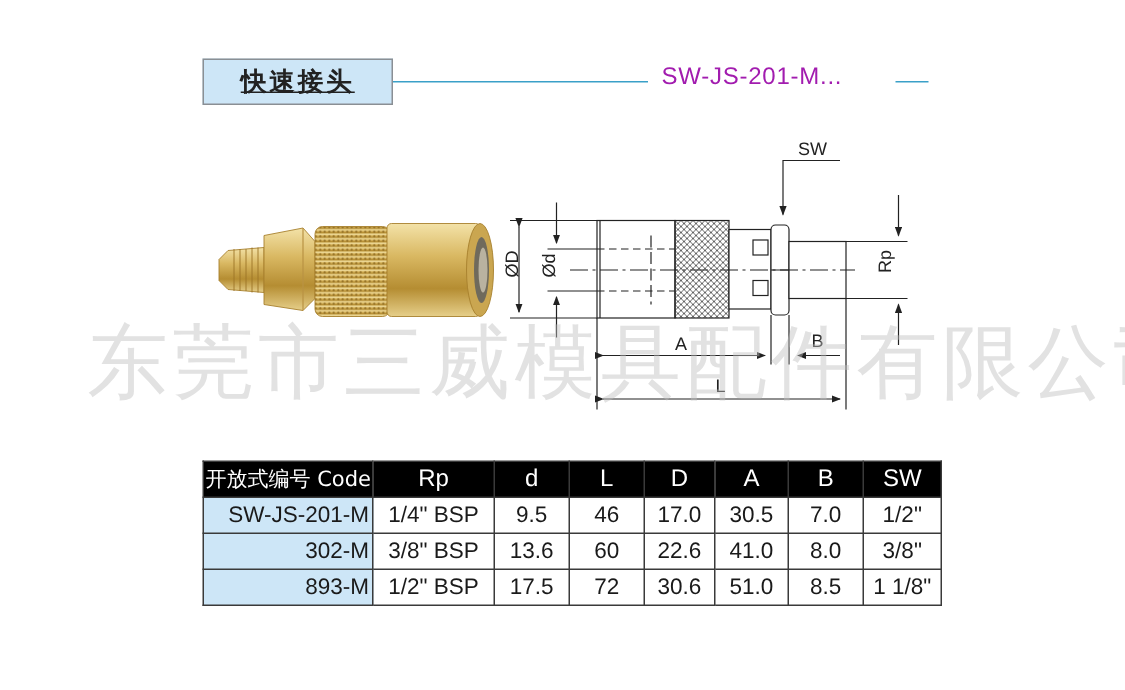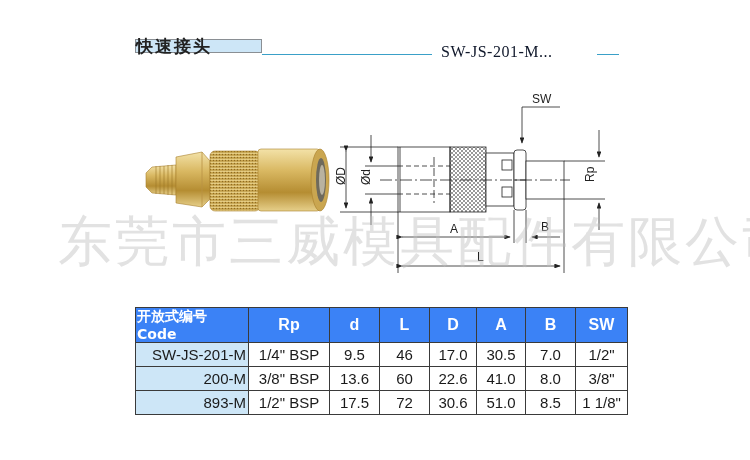--- a/index.html
+++ b/index.html
@@ -1,30 +1,30 @@
 <!DOCTYPE html>
 <html><head>
 <meta charset="utf-8">
 <style>
   html, body { margin:0; padding:0; background:#ffffff; }
   body { width:750px; height:460px; position:relative; overflow:hidden; font-family:"Liberation Sans", sans-serif; }
 
-  .title-box { position:absolute; left:135px; top:39px; width:127px; height:14px; background:#cde6f7; border:1px solid #8a8f94; box-sizing:border-box; display:flex; align-items:center; font-family:"DejaVu Sans", sans-serif; font-size:17px; color:#222; letter-spacing:2px; font-weight:bold; }
+  .title-box { position:absolute; left:135px; top:39px; width:127px; height:31px; background:#cde6f7; border:1px solid #8a8f94; box-sizing:border-box; display:flex; align-items:center; justify-content:center; font-family:"DejaVu Sans", sans-serif; font-size:17px; color:#222; letter-spacing:2px; font-weight:bold;text-decoration:underline; }
   .title-line-1 { position:absolute; left:262px; top:54px; width:170px; height:1px; background:#3aa0c8; }
-  .model-title { position:absolute; left:441px; top:43px; font-family:Liberation Serif, serif; font-size:16px; color:#0f172a; letter-spacing:0.5px; }
+  .model-title { position:absolute; left:441px; top:43px; font-family:Liberation Sans, sans-serif; font-size:16px; color:#a21caf; letter-spacing:0.5px; }
   .title-line-2 { position:absolute; left:597px; top:54px; width:22px; height:1px; background:#3aa0c8; }
 
   .photo { position:absolute; left:140px; top:135px; width:200px; height:90px; }
   .drawing { position:absolute; left:320px; top:85px; width:300px; height:190px; }
 
   .watermark { position:absolute; left:58px; top:206px; font-family:"DejaVu Sans", sans-serif; font-size:54px; color:rgba(190,190,190,0.45); letter-spacing:3px; white-space:nowrap; pointer-events:none; font-weight:300; }
 
   table.spec { position:absolute; left:135px; top:307px; border-collapse:collapse; font-family:"Liberation Sans", sans-serif; font-size:15px; color:#1a1a1a; }
   table.spec th, table.spec td { border:1px solid #3a3a3a; height:23px; padding:0; text-align:center; }
-  table.spec th { background:#3b82f6; color:#ffffff; font-weight:bold; font-size:16px; }
+  table.spec th { background:#000000; color:#ffffff; font-weight:normal; font-size:16px; }
   table.spec th.code-h { font-size:15px; text-align:left; padding-left:1px; font-family:"DejaVu Sans", sans-serif; font-size:14px; }
   table.spec td.code { background:#cde6f7; text-align:right; padding-right:2px;margin-left:43px; }
   .c0{width:111px}.c1{width:80px}.c2{width:49px}.c3{width:49px}.c4{width:46px}.c5{width:48px}.c6{width:49px}.c7{width:51px}
 </style>
 </head>
 <body>
 
 <div class="title-box">
   <span>快速接头</span>
 </div>
@@ -148,21 +148,21 @@
       <td class="code">SW-JS-201-M</td>
       <td>1/4" BSP</td>
       <td>9.5</td>
       <td>46</td>
       <td>17.0</td>
       <td>30.5</td>
       <td>7.0</td>
       <td>1/2"</td>
     </tr>
     <tr>
-      <td class="code">200-M</td>
+      <td class="code">302-M</td>
       <td>3/8" BSP</td>
       <td>13.6</td>
       <td>60</td>
       <td>22.6</td>
       <td>41.0</td>
       <td>8.0</td>
       <td>3/8"</td>
     </tr>
     <tr>
       <td class="code">893-M</td>

